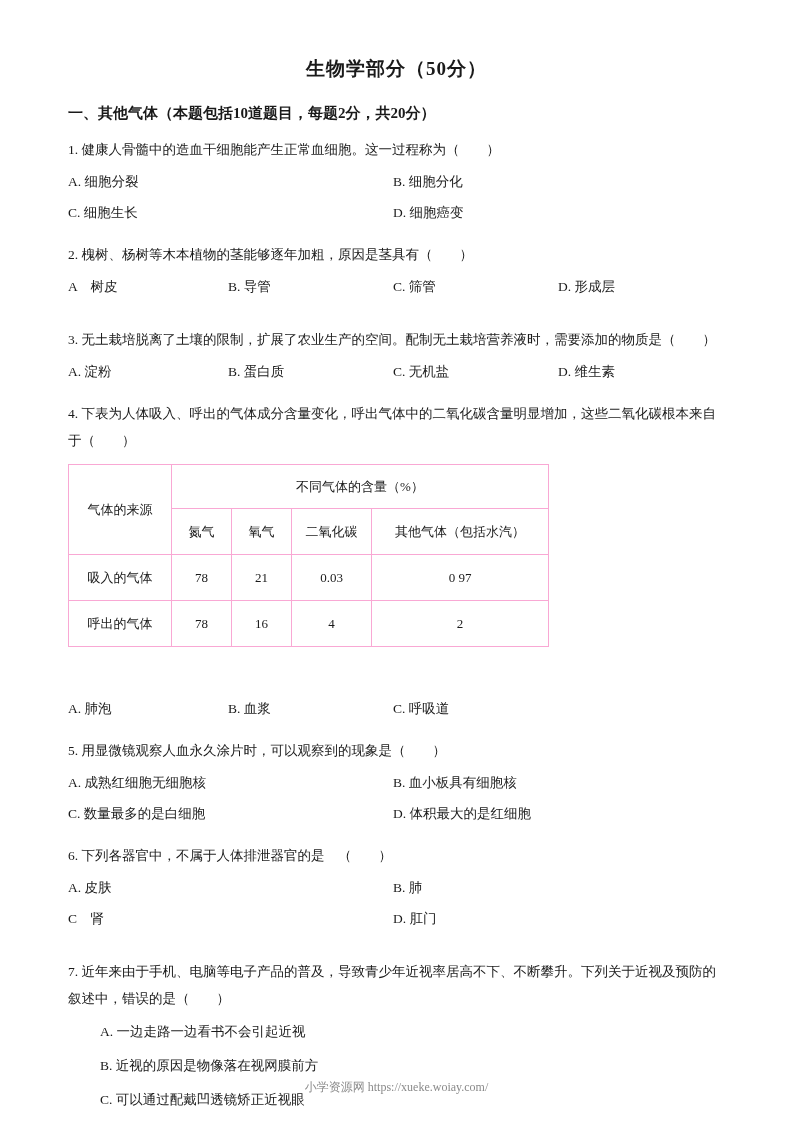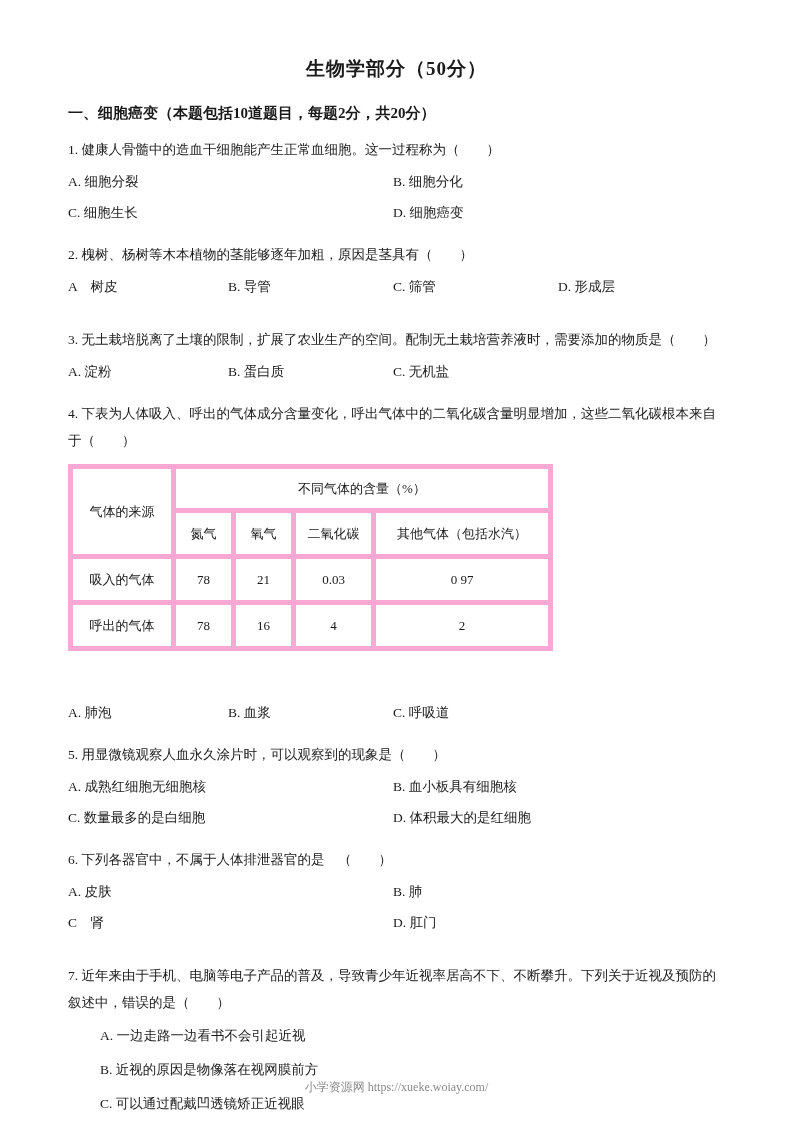--- a/index.html
+++ b/index.html
@@ -37,21 +37,21 @@
   .opts-4 { display: grid; grid-template-columns: 160px 165px 165px 1fr; }
   .opts-1 .opt { display: block; line-height: 34px; margin-left: 32px; }
   .mt-lg { margin-top: 24px; }
   .gas-table {
     border-collapse: collapse;
     table-layout: fixed;
     width: 480px;
     margin: 10px 0 0 0;
   }
   .gas-table td {
-    border: 5px solid #f9a8d4;
+    border: 1px solid #f9a8d4;
     text-align: center;
     vertical-align: middle;
     padding: 0 4px;
     font-size: 13px;
     font-weight: 400;
   }
   .gas-table .hrow1 td { height: 44px; }
   .gas-table .hrow2 td { height: 46px; }
   .gas-table .drow td { height: 46px; }
   .opts-after-table { margin-top: 46px; }
@@ -65,21 +65,21 @@
     font-size: 12px;
   }
 </style>
 </head>
 <body>
 
 <div class="page">
 
   <h1 class="title">生物学部分（50分）</h1>
 
-  <h2 class="section-header">一、细胞癌变（本题包括10道题目，每题2分，共20分）</h2>
+  <h2 class="section-header">一、其他气体（本题包括10道题目，每题2分，共20分）</h2>
 
   <div class="question">
     <p class="stem">1. 健康人骨髓中的造血干细胞能产生正常血细胞。这一过程称为（　　）</p>
     <div class="opts opts-2">
       <span class="opt">A. 细胞分裂</span>
       <span class="opt">B. 细胞分化</span>
       <span class="opt">C. 细胞生长</span>
       <span class="opt">D. 细胞癌变</span>
     </div>
   </div>
@@ -93,20 +93,21 @@
       <span class="opt">D. 形成层</span>
     </div>
   </div>
 
   <div class="question mt-lg">
     <p class="stem">3. 无土栽培脱离了土壤的限制，扩展了农业生产的空间。配制无土栽培营养液时，需要添加的物质是（　　）</p>
     <div class="opts opts-4">
       <span class="opt">A. 淀粉</span>
       <span class="opt">B. 蛋白质</span>
       <span class="opt">C. 无机盐</span>
+      <span class="opt">D. 维生素</span>
     </div>
   </div>
 
   <div class="question">
     <p class="stem">4. 下表为人体吸入、呼出的气体成分含量变化，呼出气体中的二氧化碳含量明显增加，这些二氧化碳根本来自于（　　）</p>
 
     <table class="gas-table">
       <colgroup>
         <col style="width:103px">
         <col style="width:60px">

